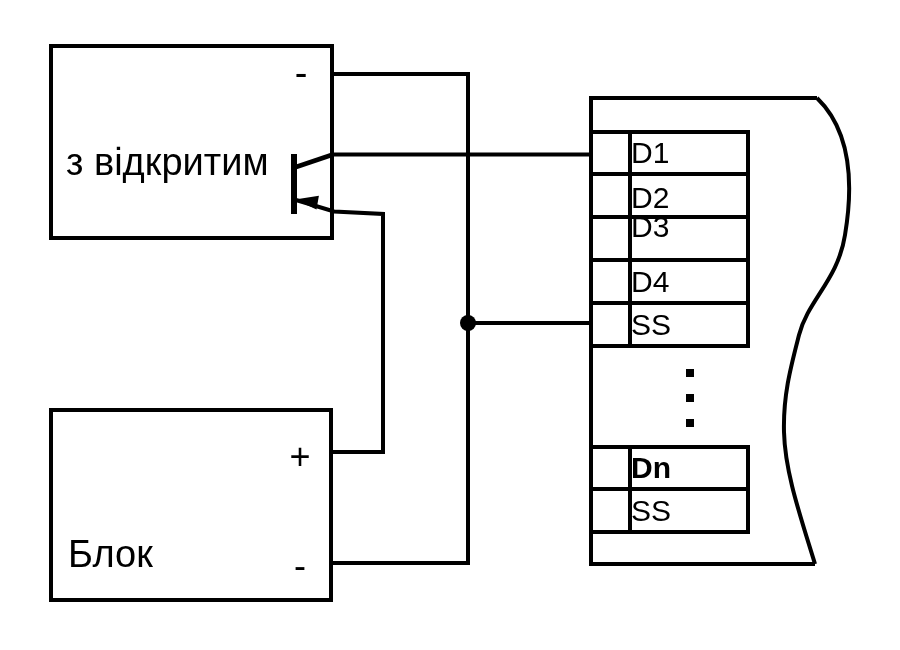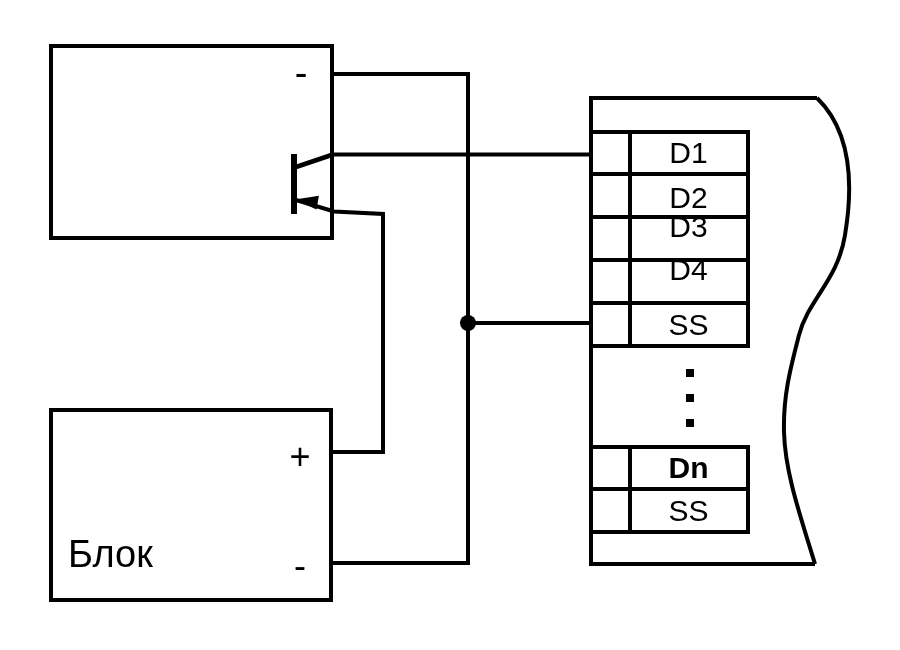--- a/index.html
+++ b/index.html
@@ -30,27 +30,26 @@
     left: 283px; top: 435px; width: 34px;
     font-size: 36px; line-height: 44px; text-align: center;
   }
   .psu-minus {
     left: 283px; top: 544px; width: 34px;
     font-size: 36px; line-height: 44px; text-align: center;
   }
   .term-label {
     position: absolute;
     left: 631px; width: 115px;
-    text-align: center;
     font-size: 30px;
   }
   .t-d1 { top: 132px; height: 42px; line-height: 42px; }
   .t-d2 { top: 176px; height: 43px; line-height: 43px; }
   .t-d3 { top: 205px; height: 43px; line-height: 43px; }
-  .t-d4 { top: 248px; height: 43px; line-height: 43px; }
+  .t-d4 { top: 260px; height: 43px; line-height: 43px; }
   .t-ss { top: 303px; height: 43px; line-height: 43px; }
   .t-dn { top: 447px; height: 42px; line-height: 42px; font-weight: bold; }
   .t-ss2 { top: 489px; height: 43px; line-height: 43px; }
 </style>
 </head>
 <body>
 
 <div class="stage">
 
   <svg width="900" height="650" viewBox="0 0 900 650">
@@ -103,20 +102,21 @@
     </g>
 
     <g>
       <rect x="686" y="369" width="8" height="8" fill="#000"></rect>
       <rect x="686" y="394" width="8" height="8" fill="#000"></rect>
       <rect x="686" y="419" width="8" height="8" fill="#000"></rect>
     </g>
   </svg>
 
   <div class="txt sensor-text">
+    <div>з відкритим</div>
   </div>
   <div class="txt sensor-minus">-</div>
 
   <div class="txt psu-text">
     <div>Блок</div>
     
     
   </div>
   <div class="txt psu-plus">+</div>
   <div class="txt psu-minus">-</div>

